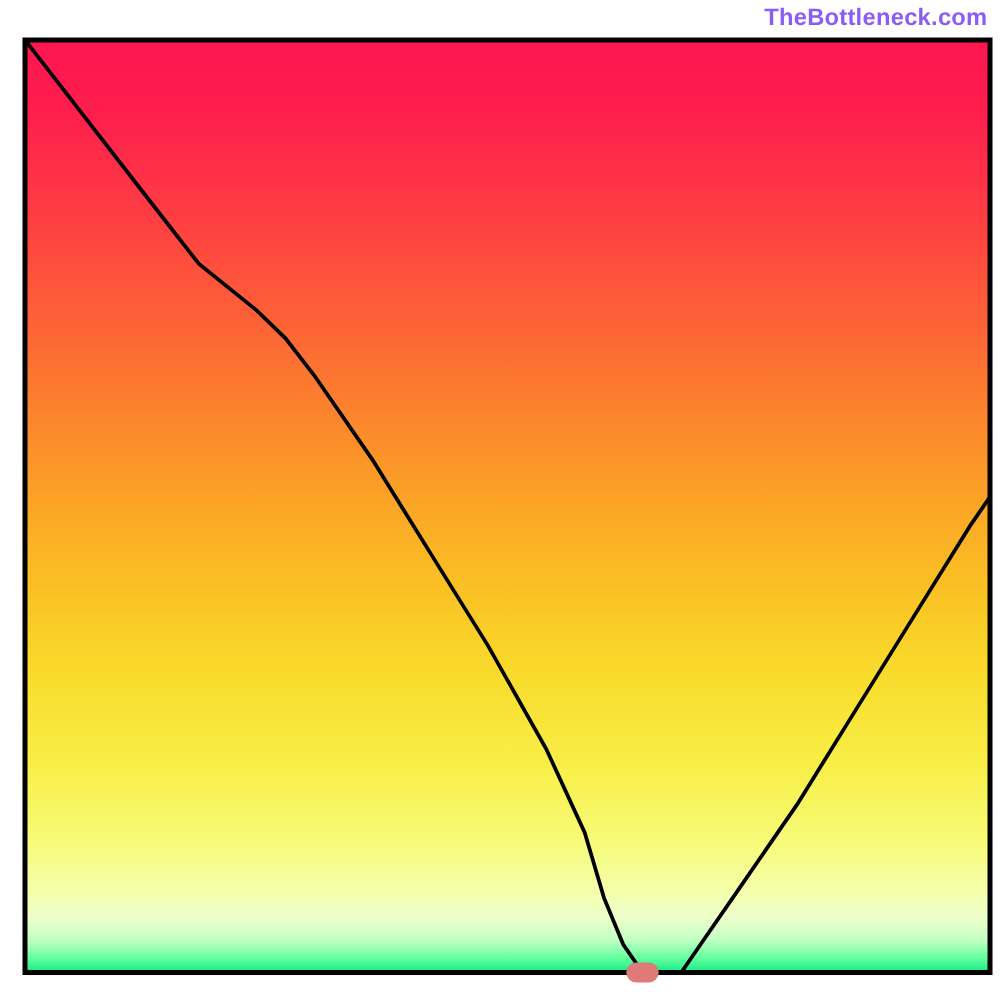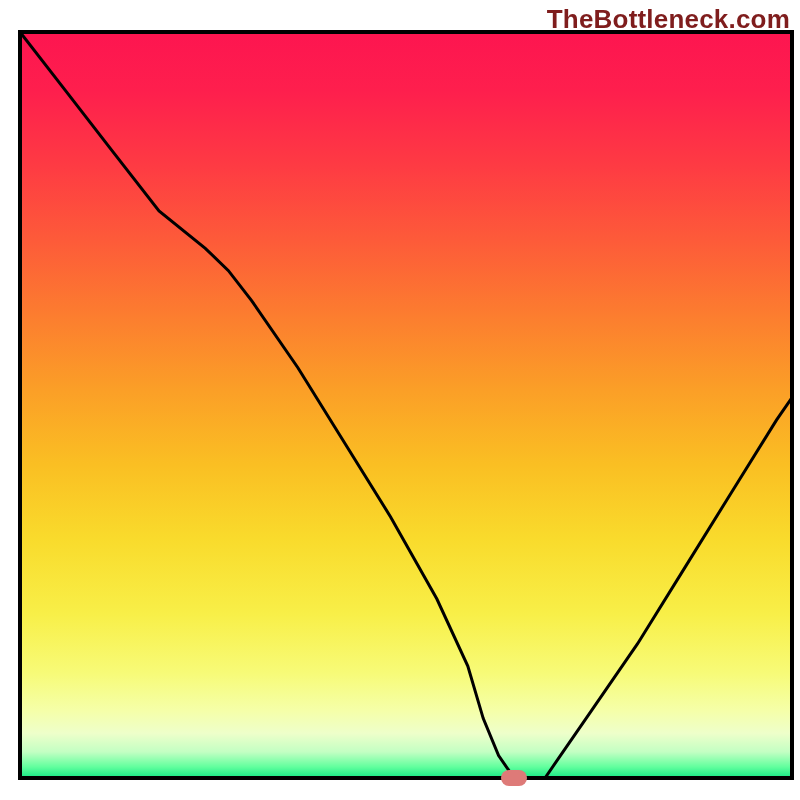--- a/index.html
+++ b/index.html
@@ -12,23 +12,23 @@
   }
   .container {
     position: relative;
     width: 800px;
     height: 800px;
   }
   .watermark {
     position: absolute;
     top: 4px;
     right: 10px;
-    font-size: 26px;
+    font-size: 19px;
     font-weight: 600;
-    color: #7f1d1d;
+    color: #8b5cf6;
     letter-spacing: 0.2px;
   }
   svg.plot {
     position: absolute;
     top: 0;
     left: 0;
   }
   .marker {
     position: absolute;
     width: 26px;

